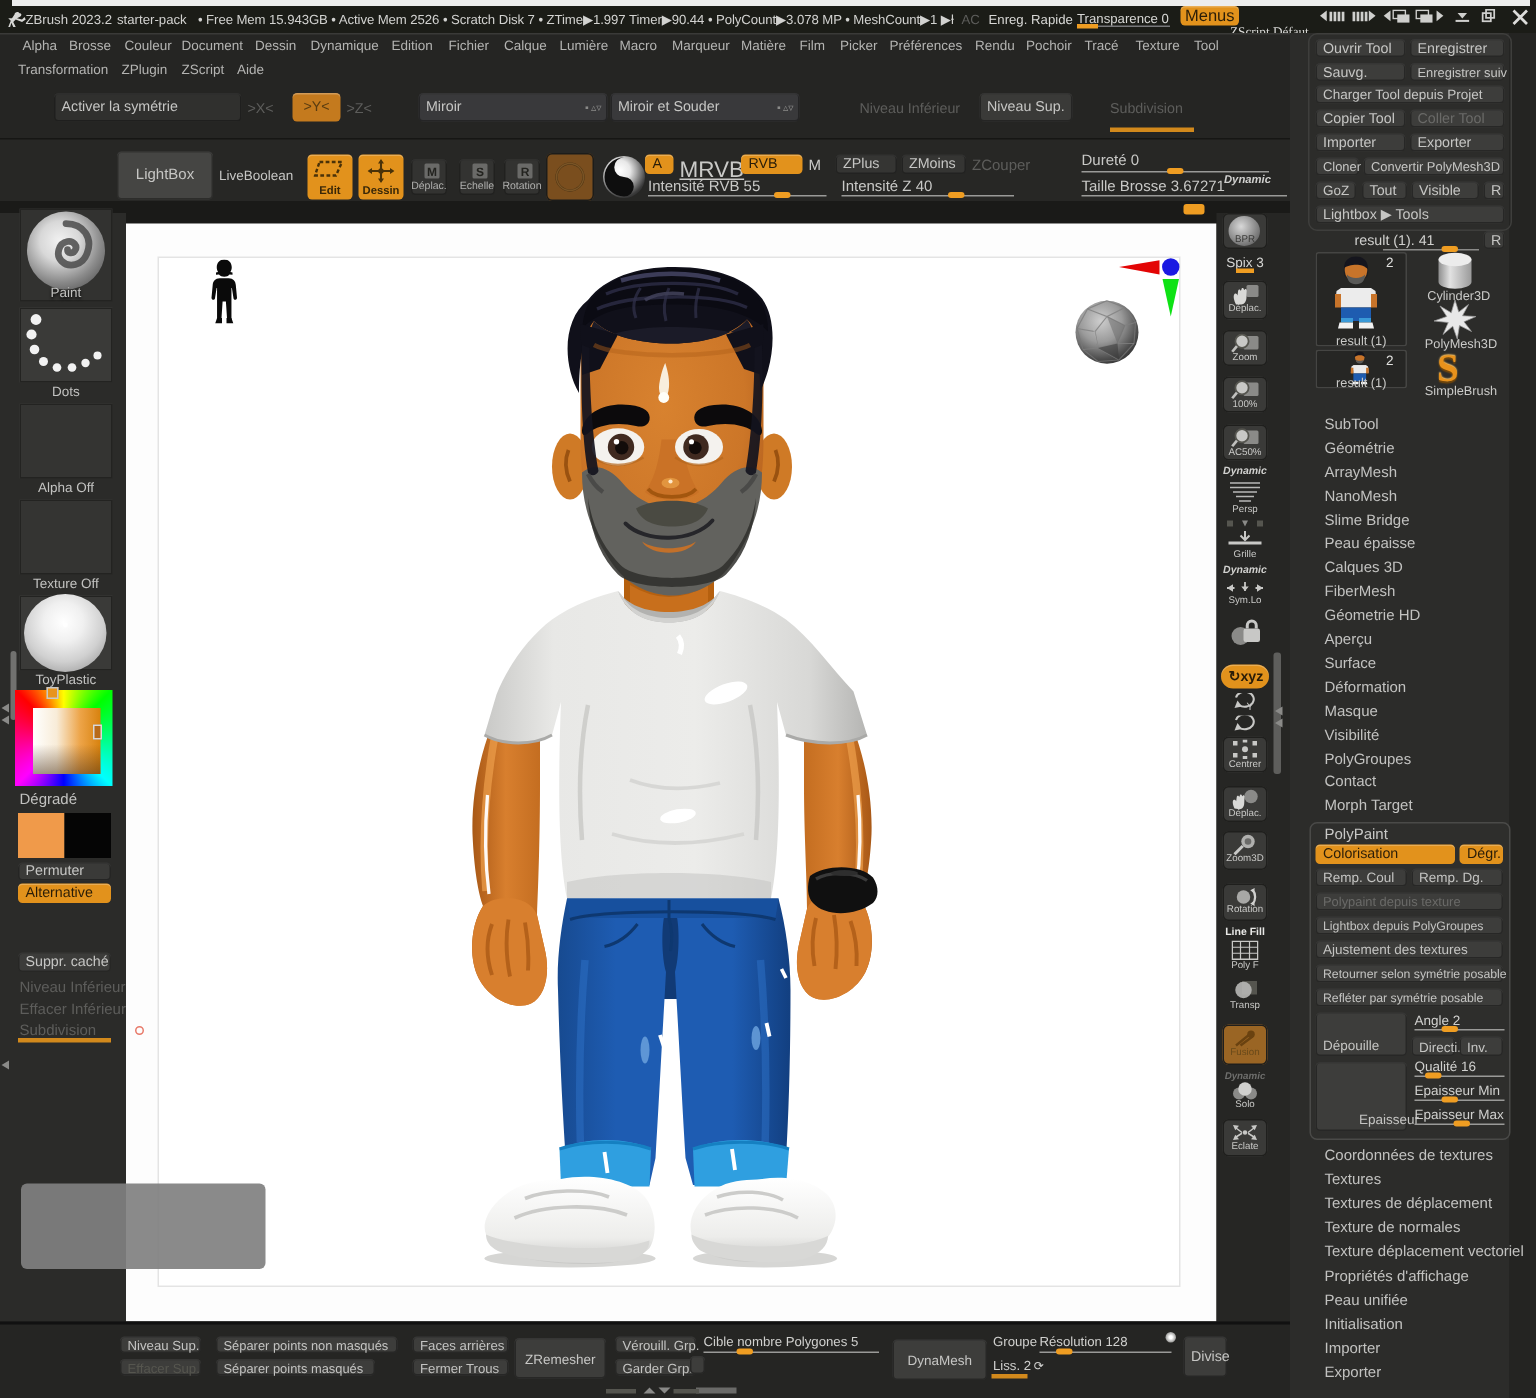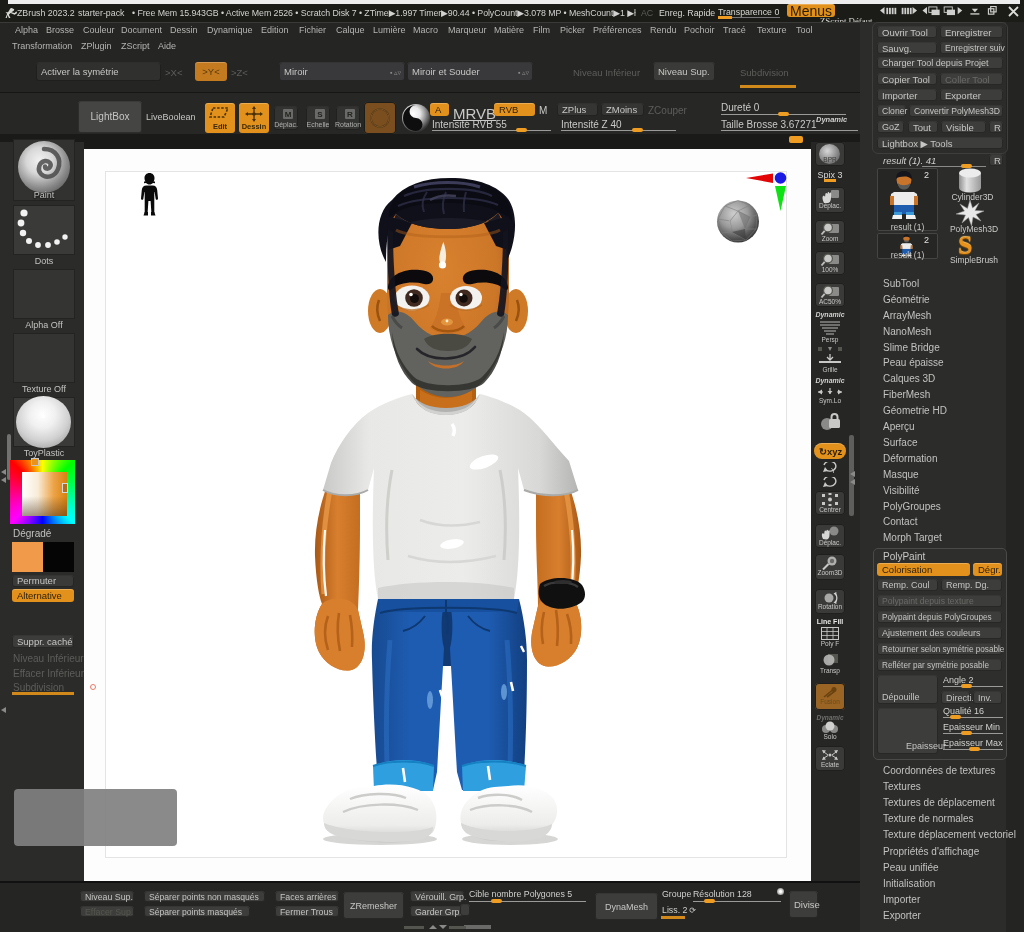--- a/index.html
+++ b/index.html
@@ -21,21 +21,21 @@
       <path d="M3 13 L5 8 L3 6 L6 6 L8 3 C8 1 11 0 12 2 C14 2 14 4 12 5 L10 6 L14 7 L16 5 L17 7 L14 9 L9 7 L7 9 L9 13 L7 13 L5.5 9.5 L4.5 13 Z" fill="#d8d8d6"></path>
     </svg>
 <div class="txt" style="left:17px;top:8px;color:#d2d2d0;font-size:8.8px;">ZBrush 2023.2</div>
 <div class="txt" style="left:78px;top:8px;color:#d2d2d0;font-size:8.8px;">starter-pack</div>
 <div class="txt" id="midtitle" style="left:132px;top:8px;color:#d2d2d0;font-size:8.8px;letter-spacing:-0.06px;">• Free Mem 15.943GB • Active Mem 2526 • Scratch Disk 7 • ZTime▶1.997 Timer▶90.44 • PolyCount▶3.078 MP • MeshCount▶1 ▶ƚ</div>
 <div class="txt dim" style="left:641px;top:8px;font-size:8.8px;">AC</div>
 <div class="txt" style="left:659px;top:8px;color:#d8d8d6;font-size:8.8px;">Enreg. Rapide</div>
 <div class="txt" style="left:718px;top:7px;color:#d8d8d6;font-size:8.8px;">Transparence 0</div>
 <div class="abs" style="left:718px;top:17px;width:62px;height:1px;background:#77777a;"></div>
 <div class="abs" style="left:718px;top:16px;width:14px;height:3px;background:#ef9d22;"></div>
-<div class="obtn" style="left:787px;top:4px;height:13px;line-height:12px;font-size:14px;padding:1px 3px 0 3px;">Menus</div>
+<div class="obtn" style="left:787px;top:4px;height:13px;line-height:12px;font-size:11px;padding:1px 3px 0 3px;">Menus</div>
 <div class="txt" style="left:820px;top:16px;color:#d8d8d6;font-size:8.8px;font-family:Liberation Serif, serif;">ZScript Défaut</div>
 
 <svg class="abs" style="left:880px;top:6px" width="122" height="10" viewBox="0 0 135 11">
 <g fill="#cfcfcd">
         <path d="M5 1 L5 9 L0 5 Z"></path>
         <rect x="7" y="2" width="2" height="7"></rect>
         <rect x="10" y="2" width="2" height="7"></rect>
         <rect x="13" y="2" width="2" height="7"></rect>
         <rect x="16" y="2" width="2" height="7"></rect>
 <rect x="24" y="2" width="2" height="7"></rect>
@@ -580,21 +580,21 @@
 <div class="btn" style="left:877px;top:89px;width:60px;height:12px;line-height:11px;font-size:9.5px;color:#c6c6c4;">Importer</div>
 <div class="btn" style="left:940px;top:89px;width:63px;height:12px;line-height:11px;font-size:9.5px;color:#c6c6c4;">Exporter</div>
 <div class="btn" style="left:877px;top:105px;width:29px;height:12px;line-height:11px;font-size:8.6px;color:#c6c6c4;">Cloner</div>
 <div class="btn" style="left:909px;top:105px;width:94px;height:12px;line-height:11px;font-size:8.6px;color:#c6c6c4;">Convertir PolyMesh3D</div>
 <div class="btn" style="left:877px;top:121px;width:27px;height:12px;line-height:11px;font-size:9px;color:#c6c6c4;">GoZ</div>
 <div class="btn" style="left:908px;top:121px;width:30px;height:12px;line-height:11px;font-size:9.5px;color:#c6c6c4;">Tout</div>
 <div class="btn" style="left:941px;top:121px;width:45px;height:12px;line-height:11px;font-size:9.5px;color:#c6c6c4;">Visible</div>
 <div class="btn" style="left:989px;top:121px;width:14px;height:12px;line-height:11px;font-size:9.5px;color:#c6c6c4;">R</div>
 <div class="btn" style="left:877px;top:137px;width:126px;height:12px;line-height:11px;font-size:9.5px;color:#c6c6c4;">Lightbox ▶ Tools</div>
 <div class="btn" style="left:940px;top:73px;width:63px;height:12px;line-height:11px;font-size:9.5px;color:#6a6a68;">Coller Tool</div>
-<div class="txt" style="left:883px;top:155px;color:#d0d0ce;font-style:italic;">result (1). 41</div>
+<div class="txt" style="left:903px;top:155px;color:#d0d0ce;">result (1). 41</div>
 <div class="btn" style="left:989px;top:154px;width:14px;height:12px;line-height:11px;font-size:9.5px;color:#c6c6c4;">R</div>
 <div class="sld" style="left:922px;top:166px;width:64px;background:#8a8a88;"></div>
 <div class="knob" style="left:961px;top:164px;"></div>
 <div class="abs" style="left:877px;top:168px;width:61px;height:63px;background:#262624;box-shadow:inset 0 0 0 1px #454543;border-radius:2px;"></div>
 <svg class="abs" style="left:884px;top:170px" width="40" height="50" viewBox="0 0 40 50">
 <g>
         <ellipse cx="20" cy="10" rx="7.5" ry="8" fill="#c8742a"></ellipse>
         <path d="M12 9 C12 3 16 1 20 1 C24 1 28 3 28 9 C28 10 27 8 24 7 C21 6 14 6.5 12 9 Z" fill="#15151d"></path>
 <path d="M12 9 C12 12 13 15 14 16 L12.5 14 C11.8 12 11.8 10 12 9 Z" fill="#15151d"></path>
         <path d="M28 9 C28 12 27 15 26 16 L27.5 14 C28.2 12 28.2 10 28 9 Z" fill="#15151d"></path>
@@ -664,22 +664,22 @@
 <div class="txt" style="left:883px;top:501px;font-size:10px;color:#c2c2c0;">PolyGroupes</div>
 <div class="txt" style="left:883px;top:516px;font-size:10px;color:#c2c2c0;">Contact</div>
 <div class="txt" style="left:883px;top:532px;font-size:10px;color:#c2c2c0;">Morph Target</div>
 <div class="abs" style="left:873px;top:548px;width:134px;height:212px;border:1px solid #4a4a48;border-radius:5px;background:#2e2e2c;"></div>
 <div class="txt" style="left:883px;top:551px;font-size:10px;color:#c8c8c6;">PolyPaint</div>
 <div class="obtn" style="left:877px;top:563px;width:93px;height:13px;line-height:12px;">Colorisation</div>
 <div class="obtn" style="left:973px;top:563px;width:29px;height:13px;line-height:12px;">Dégr.</div>
 <div class="btn" style="left:877px;top:579px;width:61px;height:12px;line-height:11px;font-size:9px;color:#c4c4c2;">Remp. Coul</div>
 <div class="btn" style="left:941px;top:579px;width:61px;height:12px;line-height:11px;font-size:9px;color:#c4c4c2;">Remp. Dg.</div>
 <div class="btn" style="left:877px;top:595px;width:125px;height:12px;line-height:11px;font-size:8.6px;color:#6a6a68;">Polypaint depuis texture</div>
-<div class="btn" style="left:877px;top:611px;width:125px;height:12px;line-height:11px;font-size:8.2px;color:#c4c4c2;">Polypaint depuis PolyGroupes</div>
-<div class="btn" style="left:877px;top:627px;width:125px;height:12px;line-height:11px;font-size:9px;color:#c4c4c2;">Ajustement des couleurs</div>
+<div class="btn" style="left:877px;top:611px;width:125px;height:12px;line-height:11px;font-size:8.2px;color:#c4c4c2;">Lightbox depuis PolyGroupes</div>
+<div class="btn" style="left:877px;top:627px;width:125px;height:12px;line-height:11px;font-size:9px;color:#c4c4c2;">Ajustement des textures</div>
 <div class="btn" style="left:877px;top:643px;width:125px;height:12px;line-height:11px;font-size:8.2px;color:#c4c4c2;">Retourner selon symétrie posable</div>
 <div class="btn" style="left:877px;top:659px;width:125px;height:12px;line-height:11px;font-size:8.2px;color:#c4c4c2;">Refléter par symétrie posable</div>
 <div class="btn" style="left:877px;top:675px;width:61px;height:29px;font-size:9px;color:#c4c4c2;">
       <span style="position:absolute;bottom:2px;left:5px;">Dépouille</span>
     </div>
 <div class="txt" style="left:943px;top:675px;font-size:9px;color:#d0d0ce;">Angle 2</div>
 <div class="sld" style="left:943px;top:686px;width:60px;"></div>
     <div class="knob" style="left:961px;top:684px;"></div>
 <div class="btn" style="left:941px;top:691px;width:29px;height:13px;line-height:12px;font-size:9px;color:#c4c4c2;">Directi.</div>
 <div class="btn" style="left:973px;top:691px;width:29px;height:13px;line-height:12px;font-size:9px;color:#c4c4c2;">Inv.</div>

